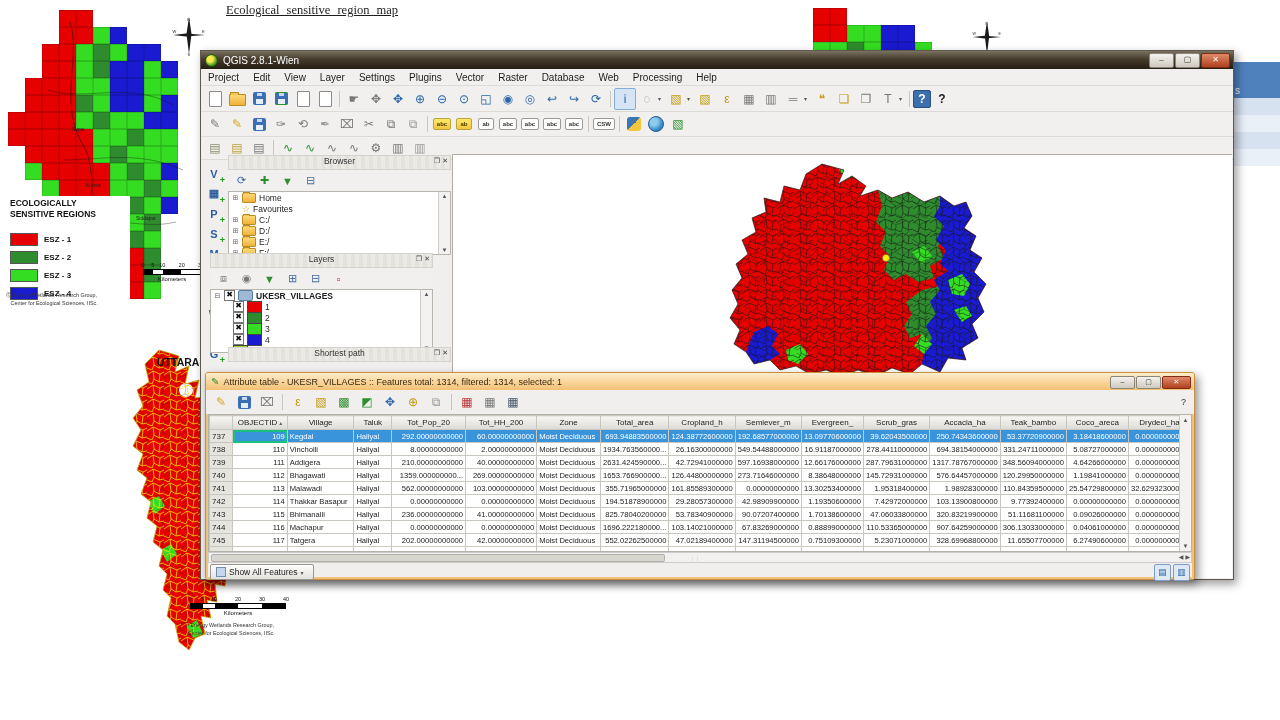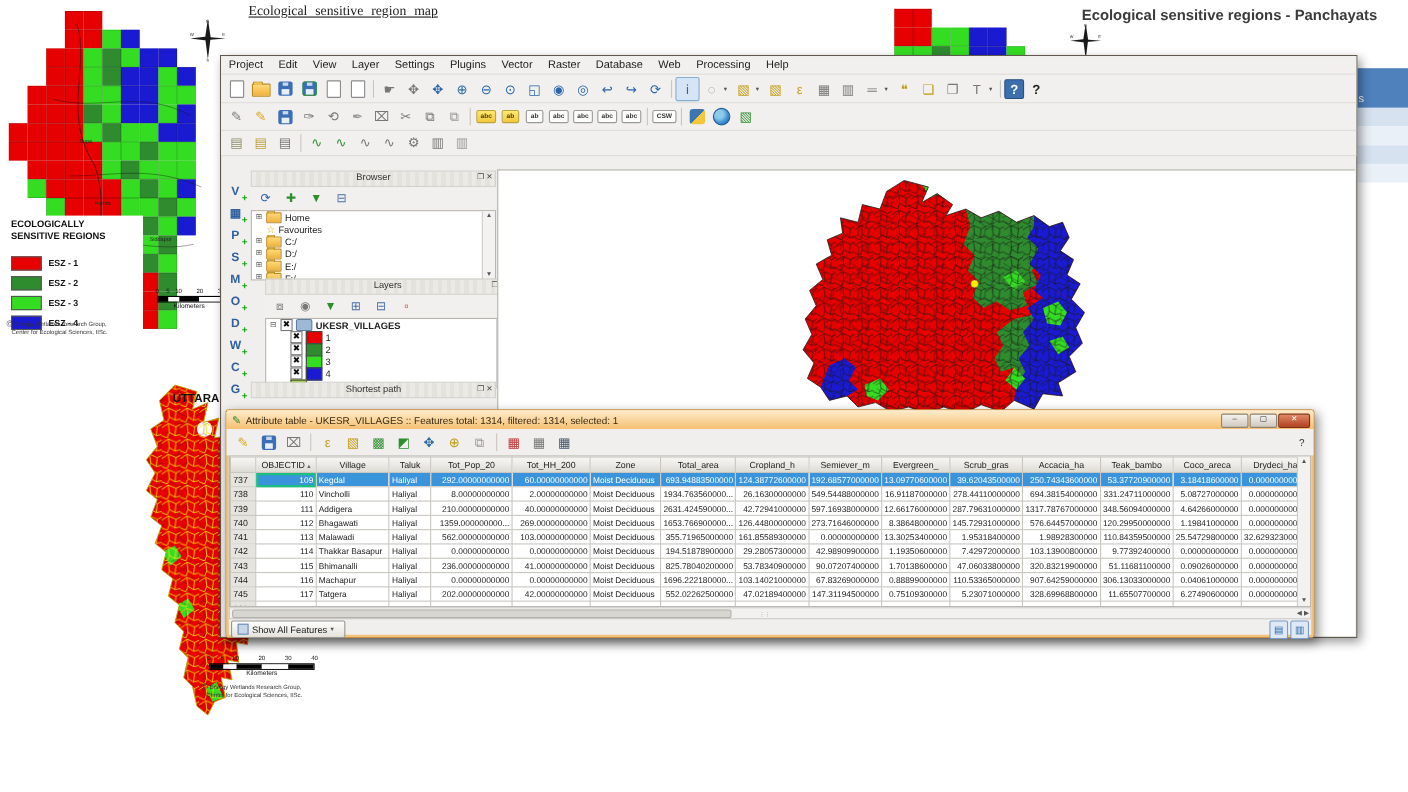--- a/index.html
+++ b/index.html
@@ -124,21 +124,20 @@
   .vt{width:15px;height:15px;border:1px solid #7a9cc9;background:#dfe8f5;color:#2b66a8;font-size:9px;
       display:flex;align-items:center;justify-content:center;border-radius:2px;}
   .z1{z-index:1;} .z2{z-index:2;} .z3{z-index:3;}
 </style>
 </head>
 <body>
 
 <div class="slide">
 
   <div class="abs title-left z1" style="left:226px;top:3px;">Ecological  sensitive  region map</div>
-  <div class="abs title-right z1" style="right:28px;top:6px;">Ecological sensitive regions - Panchayats</div>
 
   <div id="gridmap-tl" class="abs gridmap" style="left: 8px; top: 10px; grid-template-columns: repeat(11, 17px); grid-auto-rows: 17px;">
       <div class="cell"></div>
       <div class="cell"></div>
       <div class="cell"></div>
       <div class="cell" style="background: rgb(230, 0, 0); box-shadow: rgba(0, 0, 0, 0.28) 0px 0px 0px 0.4px inset;"></div>
       <div class="cell" style="background: rgb(230, 0, 0); box-shadow: rgba(0, 0, 0, 0.28) 0px 0px 0px 0.4px inset;"></div>
       <div class="cell"></div>
       <div class="cell"></div>
       <div class="cell"></div>
@@ -480,20 +479,29 @@
         <div style="width: 25%; background: rgb(0, 0, 0);"></div>
       </div>
       <div class="sb-unit">Kilometers</div>
     </div>
   <div class="abs credit z1" style="left:183px;top:622px;">
     <span style="font-size:6px;">Ⓒ</span> <span>Energy Wetlands Research Group,</span><br>
     &nbsp;&nbsp;&nbsp;<span>Center for Ecological Sciences, IISc.</span>
   </div>
 
   <div class="win z2" style="left:200px;top:50px;width:1032px;height:528px;">
+    <div class="titlebar">
+      <span class="qgis-icon"></span>
+      <span>QGIS 2.8.1-Wien</span>
+      <span class="winbtns">
+        <span class="wbtn">–</span>
+        <span class="wbtn">▢</span>
+        <span class="wbtn close">✕</span>
+      </span>
+    </div>
     <div class="menubar" id="menubar">
         <span>Project</span>
         <span>Edit</span>
         <span>View</span>
         <span>Layer</span>
         <span>Settings</span>
         <span>Plugins</span>
         <span>Vector</span>
         <span>Raster</span>
         <span>Database</span>
@@ -674,21 +682,21 @@
             <span class="tree-folder"></span>
             <span>F:/</span>
           </div>
           <div class="vscroll">
             <span style="margin-top:1px">▲</span>
             <span style="margin-bottom:1px">▼</span>
           </div>
         </div>
     </div>
 
-    <div class="abs" style="left:40px;top:202px;width:223px;">
+    <div class="abs" style="left:9px;top:202px;width:223px;">
       <div class="panel-head">
         <span class="pt">Layers</span>
         <span class="panel-btns">
             <span>❐</span>
             <span>✕</span>
           </span>
       </div>
       <div class="ptool" id="layers-tools">
           <span class="tbi gray">⧈</span>
           <span class="tbi gray">◉</span>

